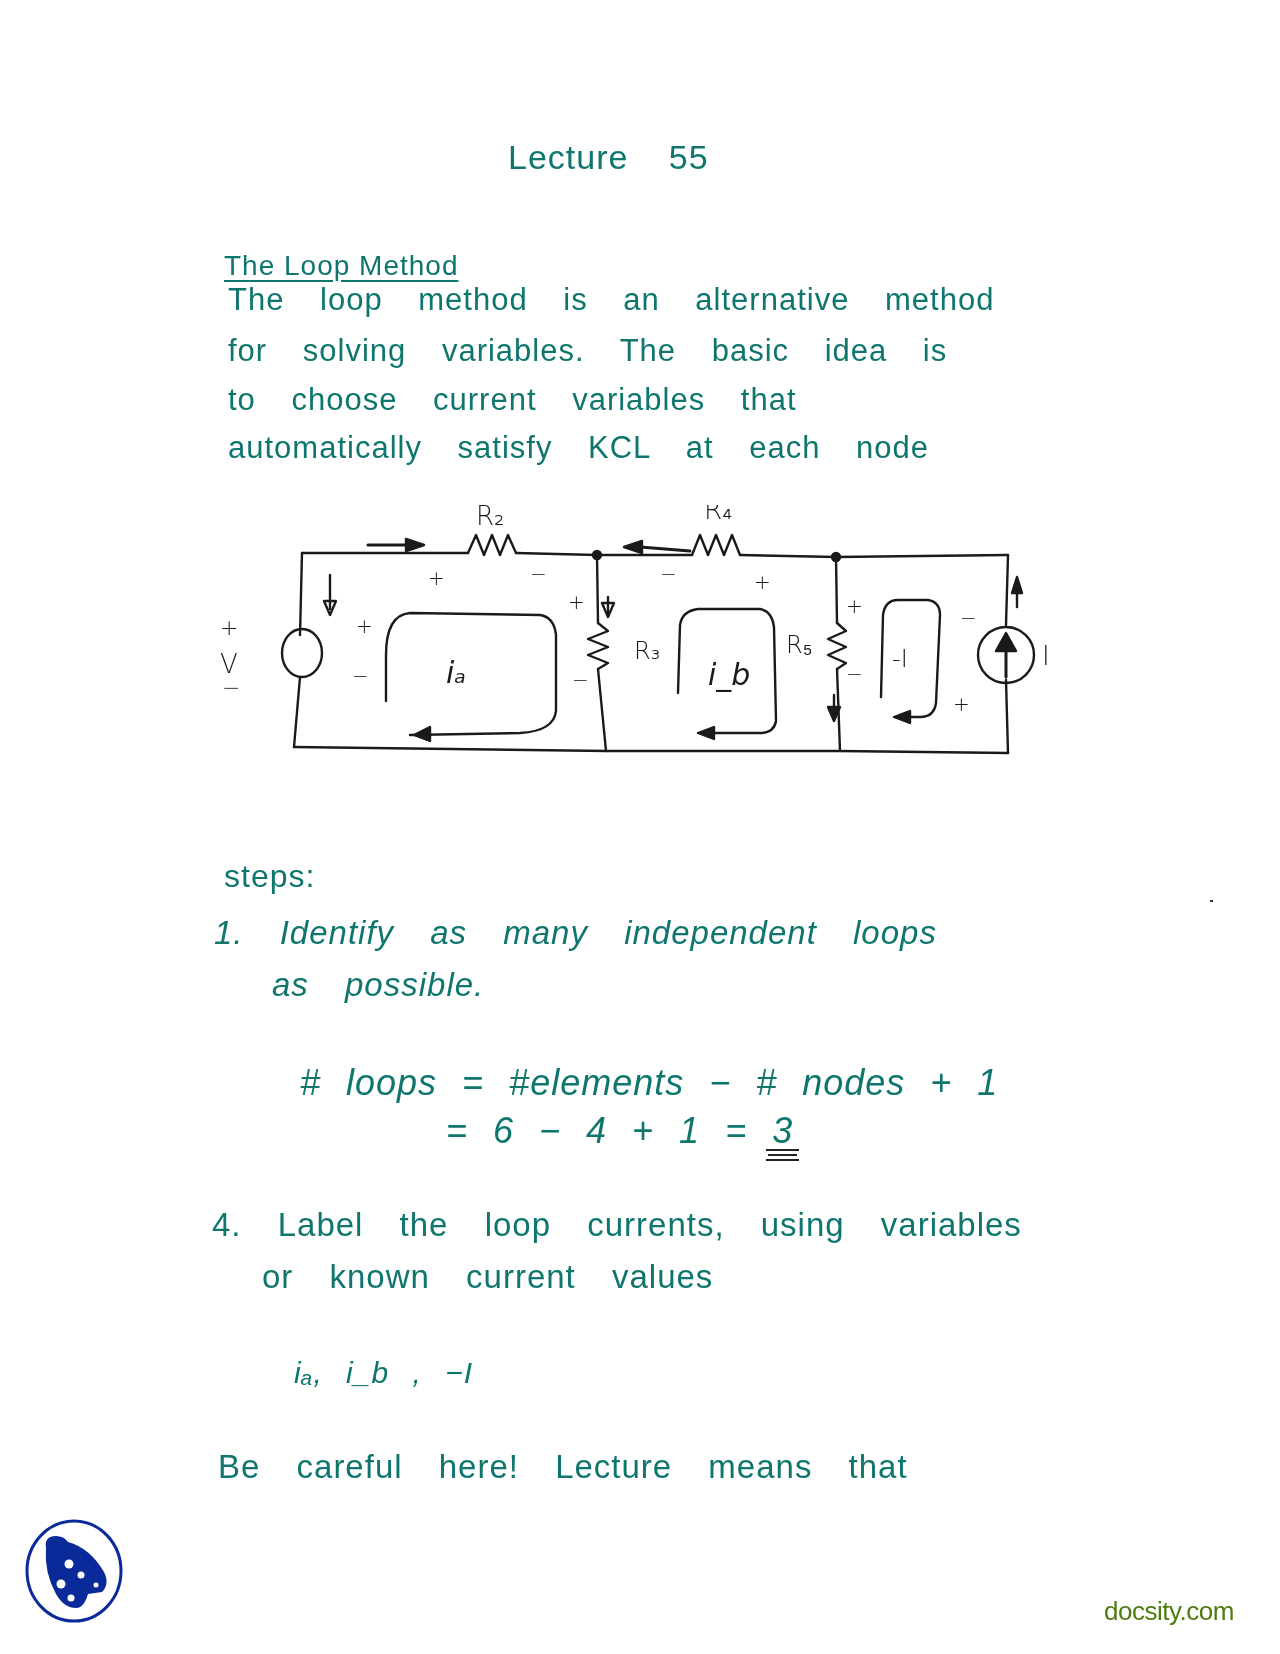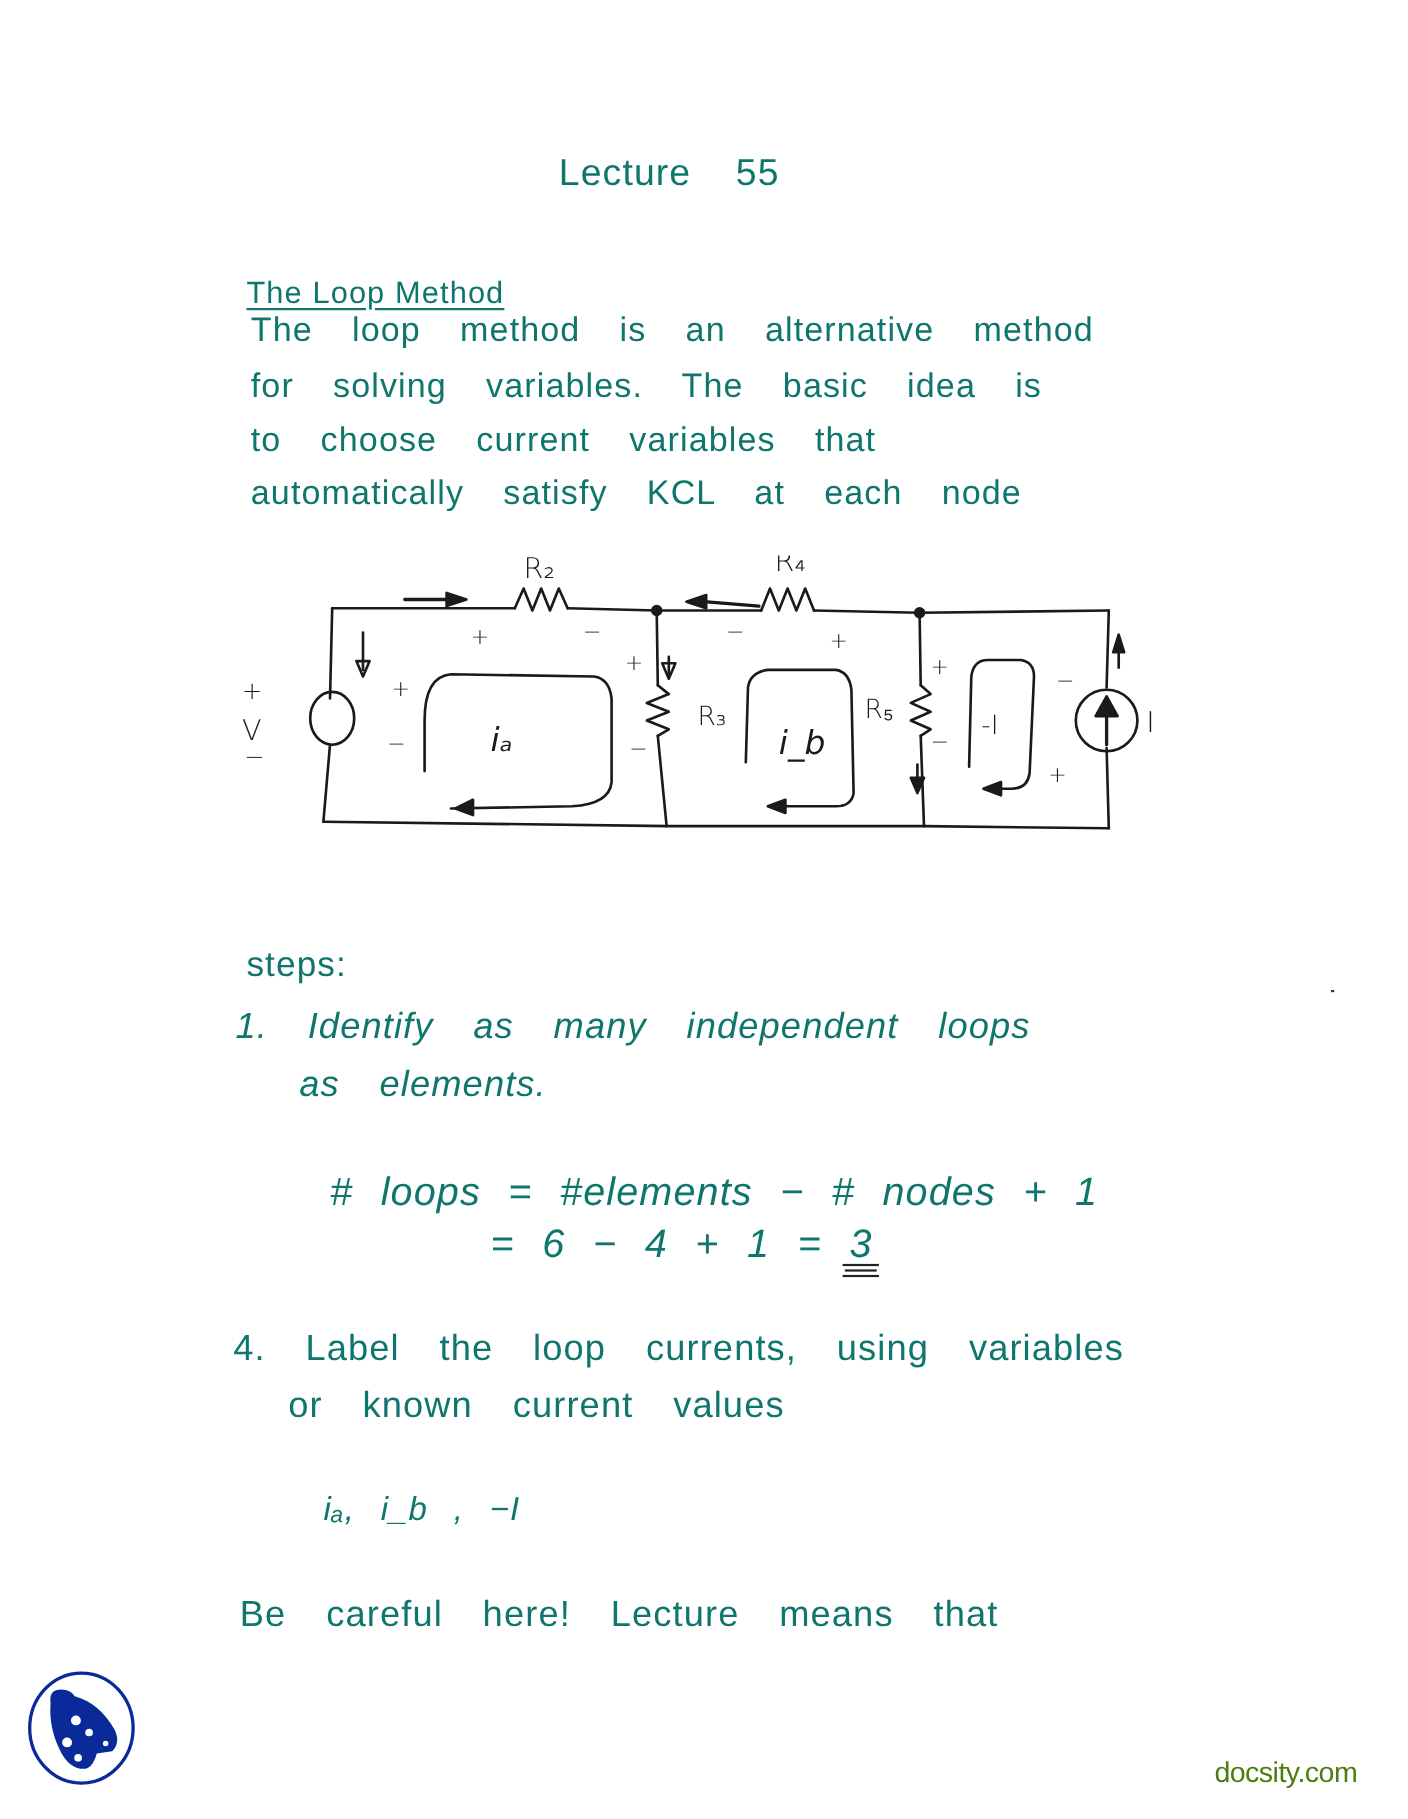--- a/index.html
+++ b/index.html
@@ -124,21 +124,21 @@
       <text x="626" y="176" font-size="20">−</text>
       <text x="740" y="120" font-size="20">−</text>
       <text x="733" y="206" font-size="20">+</text>
     </g>
   </svg>
 </div>
 
 <div class="hand steps-label">steps:</div>
 
 <div class="hand step-line" style="left:214px; top:914px">1. Identify as many independent loops</div>
-<div class="hand step-line" style="left:272px; top:966px">as elements.</div>
+<div class="hand step-line" style="left:272px; top:966px">as possible.</div>
 
 <div class="hand eq" style="left:300px; top:1062px"># loops = #elements − # nodes + 1</div>
 <div class="hand eq" style="left:446px; top:1110px">
   <span>=   6 − 4 + 1 =</span>
   <span class="result">3</span>
 </div>
 
 <div class="hand step-line" style="left:212px; top:1206px; font-style:normal">4. Label the loop currents, using variables</div>
 <div class="hand step-line" style="left:262px; top:1258px; font-style:normal">or known current values</div>
 

